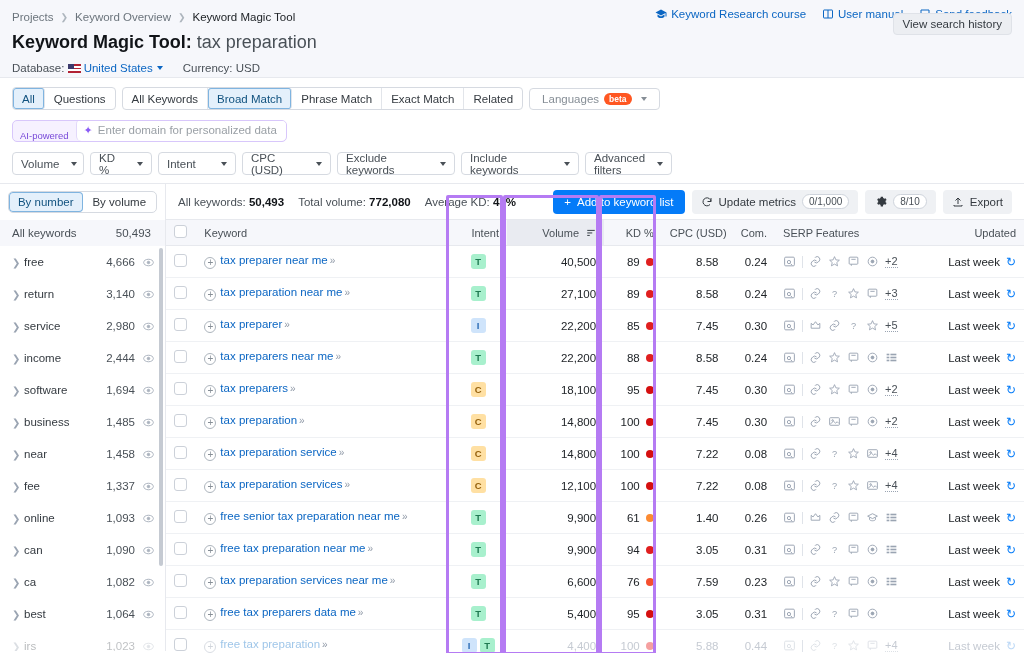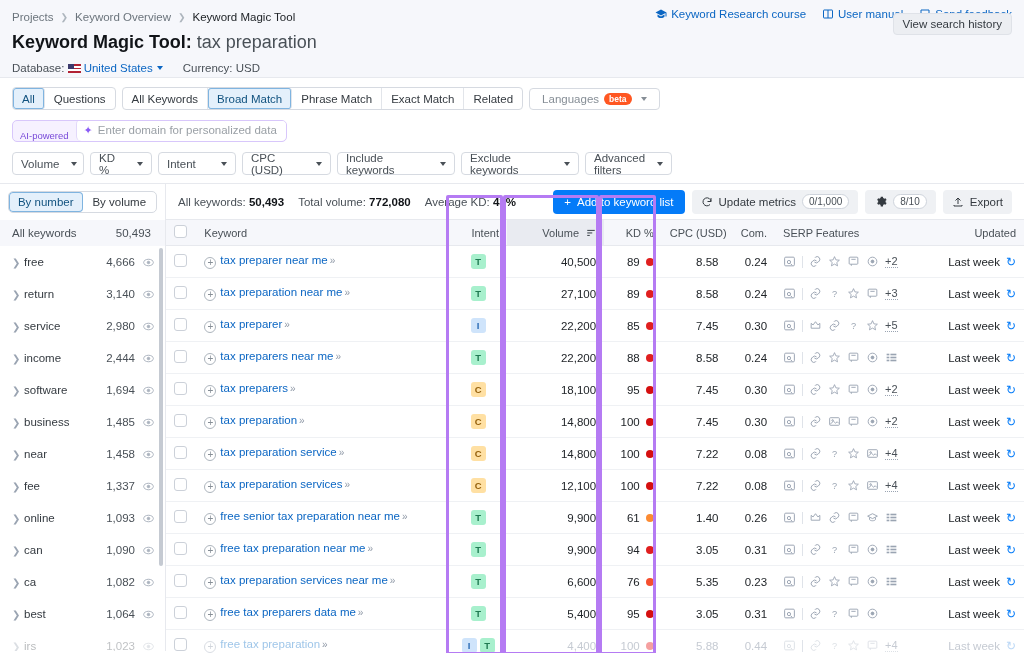--- a/index.html
+++ b/index.html
@@ -220,25 +220,25 @@
       </div>
     <div class="fbtn" style="width:78px">
         <span>Intent</span>
         <span class="caret"></span>
       </div>
     <div class="fbtn" style="width:89px">
         <span>CPC (USD)</span>
         <span class="caret"></span>
       </div>
     <div class="fbtn" style="width:118px">
-        <span>Include keywords</span>
+        <span>Exclude keywords</span>
         <span class="caret"></span>
       </div>
     <div class="fbtn" style="width:118px">
-        <span>Exclude keywords</span>
+        <span>Include keywords</span>
         <span class="caret"></span>
       </div>
     <div class="fbtn" style="width:87px">
         <span>Advanced filters</span>
         <span class="caret"></span>
       </div>
   </div>
 </div>
 
 <div class="body">
@@ -987,21 +987,21 @@
                 <span class="refresh">↻</span>
               </span>
             </td>
           </tr>
           <tr>
             <td class="lft"><span class="cb"></span></td>
             <td class="lft"><span class="plus">+</span><span class="kwlink">tax preparation services near me</span><span class="chev">»</span></td>
             <td style="text-align:center"><span class="badge bT">T</span></td>
             <td>6,600</td>
             <td>76<span class="dot" style="background:#f64f2e"></span></td>
-            <td>5.35</td>
+            <td>7.59</td>
             <td>0.23</td>
             <td class="lft">
               <span class="serp">
                 <span>
                   <svg width="13" height="13" viewBox="0 0 24 24" fill="none" stroke="currentColor" stroke-width="1.8">
                     <rect x="3" y="4" width="18" height="16" rx="2"></rect>
                     <circle cx="11" cy="13" r="3"></circle>
                     <line x1="14" y1="16" x2="17" y2="19"></line>
                   </svg>
                 </span>

